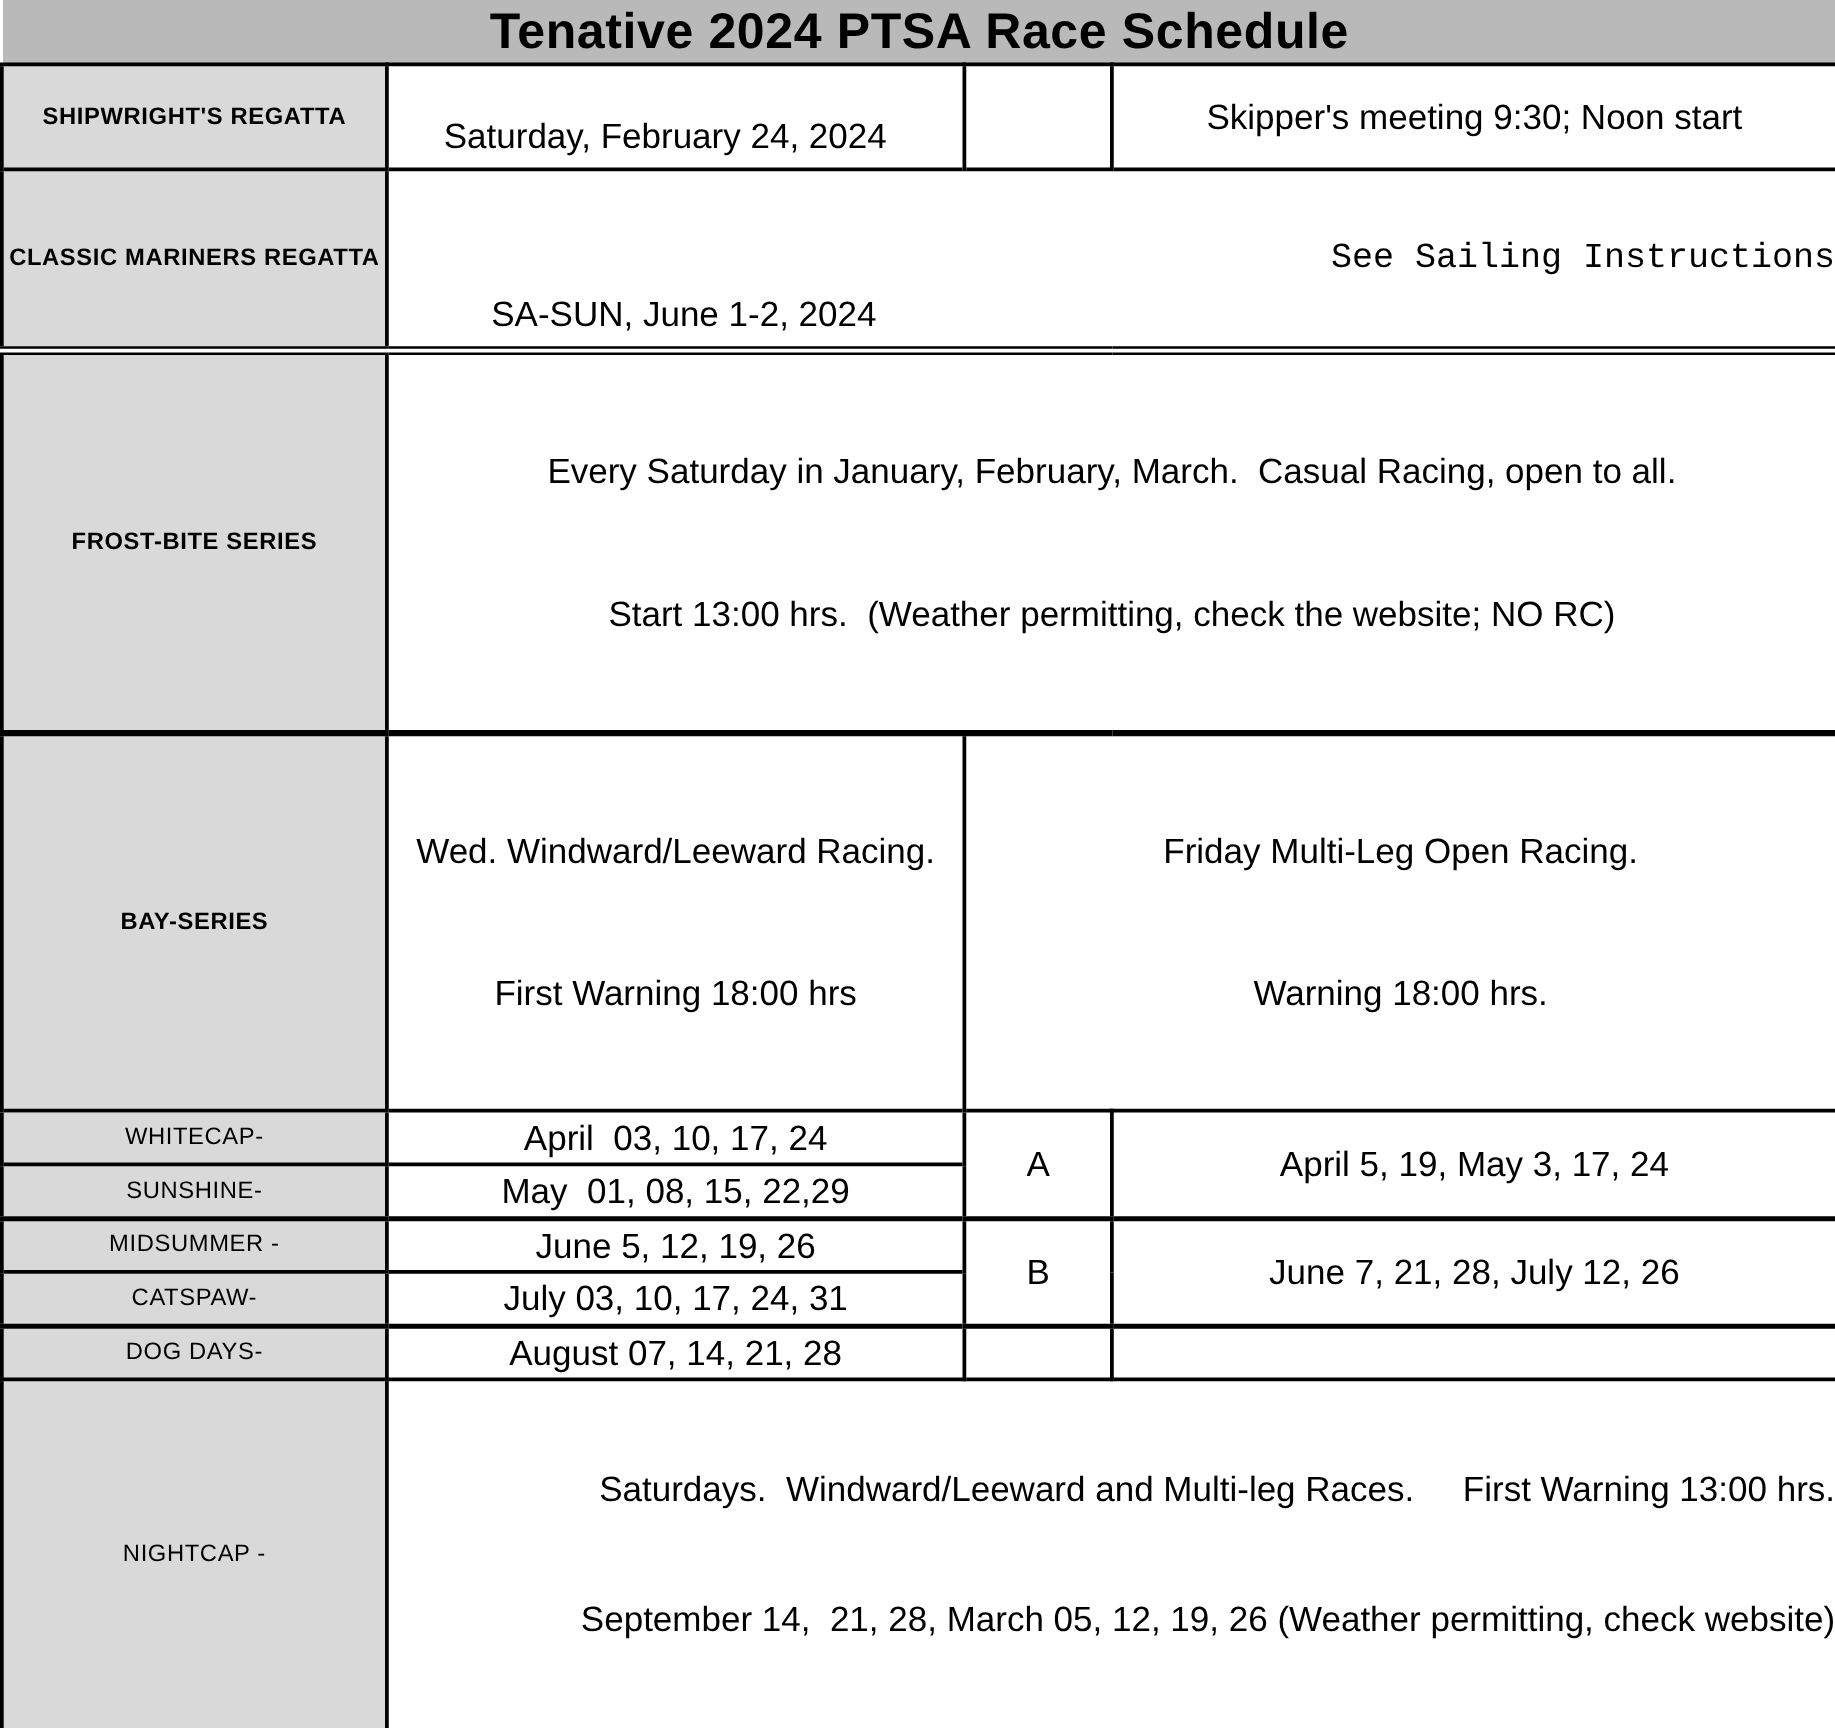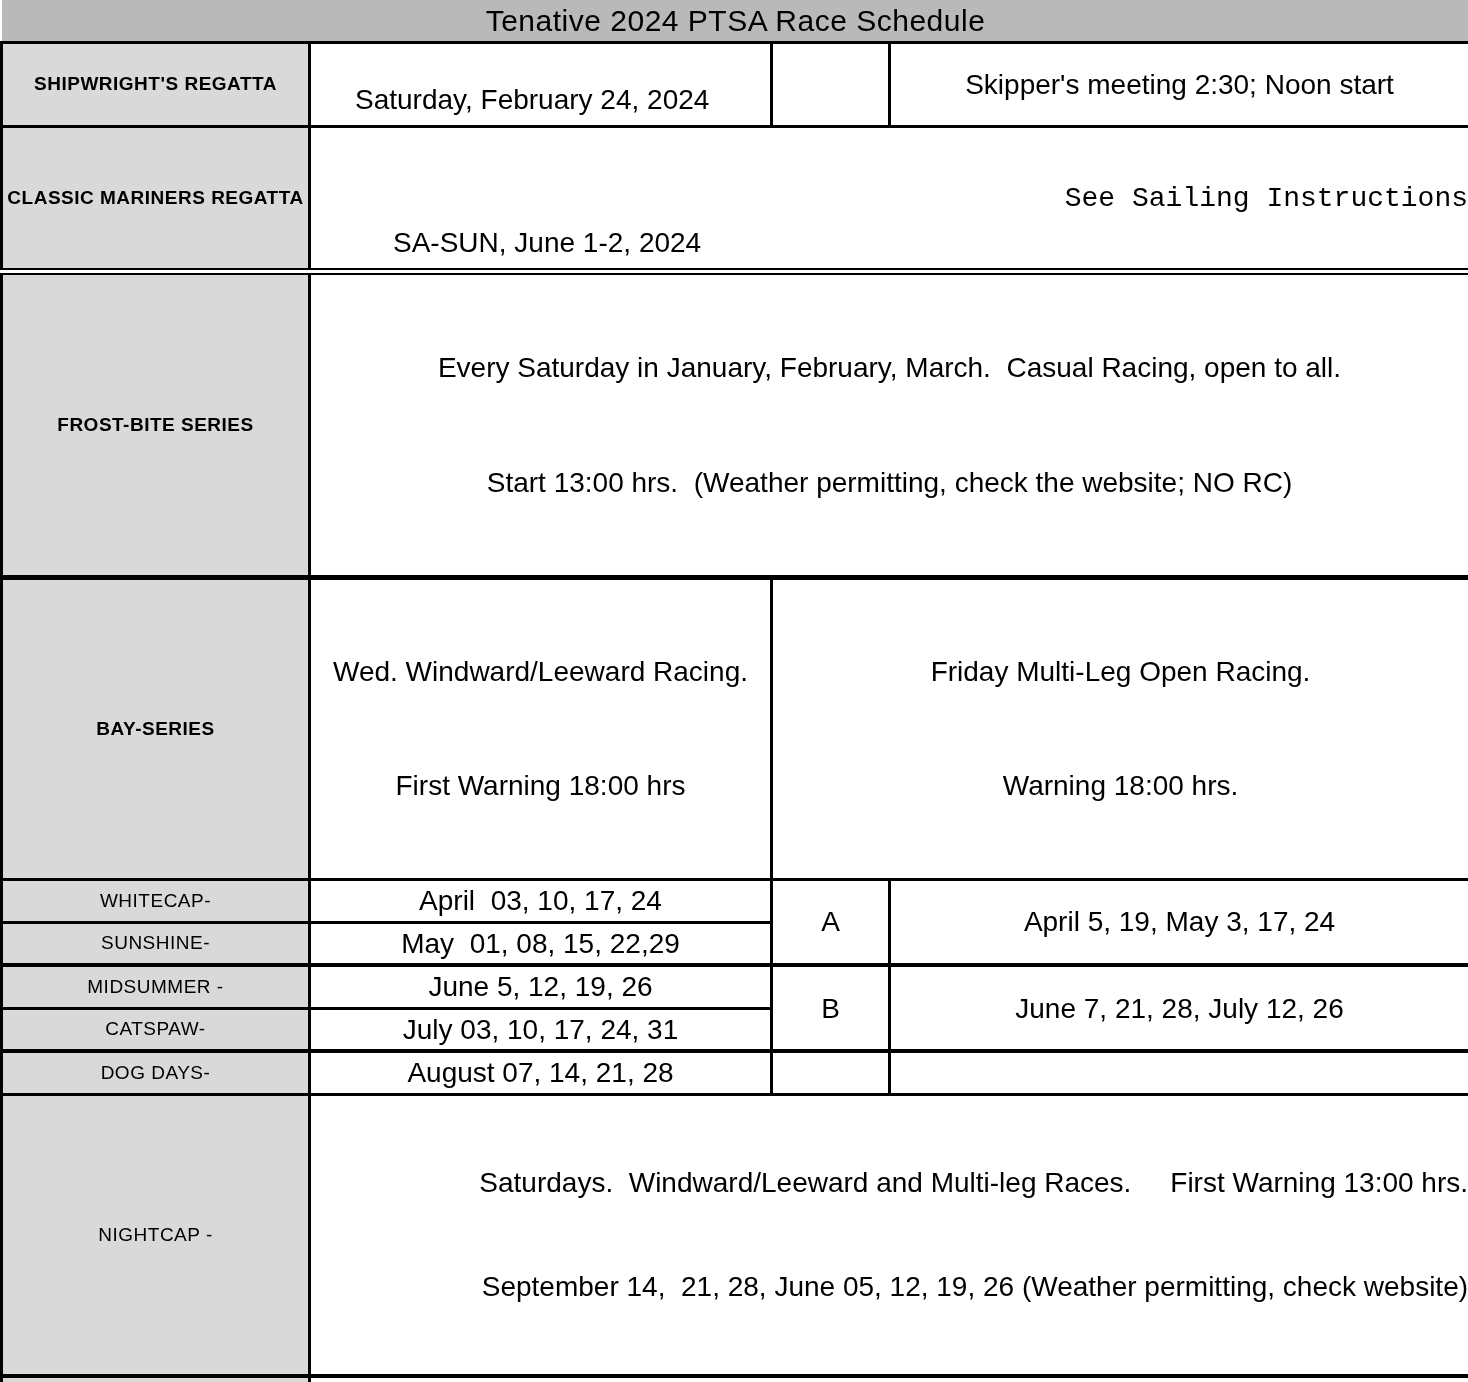--- a/index.html
+++ b/index.html
@@ -2,21 +2,21 @@
 <html><head>
 <meta charset="utf-8">
 <style>
   html,body{margin:0;padding:0;background:#ffffff;}
   .sheet{width:1468px;font-family:"Liberation Sans",sans-serif;color:#000;}
   table{border-collapse:collapse;table-layout:fixed;width:1468px;}
   td{border:3px solid #000;font-size:28px;padding:0;vertical-align:middle;
      overflow:hidden;white-space:pre-wrap;line-height:1.25;}
   
   td.titlecell{background:#b9b9b9;border:none;border-bottom:3px solid #000;
-     text-align:center;font-weight:normal;font-size:30px;letter-spacing:.5px;}
+     text-align:center;font-weight:bold;font-size:40px;letter-spacing:.5px;}
   
   td.lbl{background:#d9d9d9;font-weight:bold;text-align:center;
      font-size:19px;letter-spacing:.5px;line-height:36px;padding:0 2px;}
   td.lbl.reg{font-weight:normal;}
   
   td.c{text-align:center;}
   .ship-date{vertical-align:bottom;padding:0 0 8px 44px;text-align:left;}
   .classic-cell{position:relative;}
   .classic-date{position:absolute;left:82px;bottom:8px;}
   .classic-note{position:absolute;right:0;width:580px;top:50%;
@@ -43,21 +43,21 @@
 
   <tbody>
         <tr style="height:42px">
     <td colspan="4" class="titlecell">Tenative 2024 PTSA Race Schedule</td>
   </tr>
 
   <tr style="height:84px">
     <td class="lbl bb2">SHIPWRIGHT'S REGATTA</td>
     <td class="ship-date bb2">Saturday, February 24, 2024</td>
     <td class="bb2"></td>
-    <td class="c bb2">Skipper's meeting 2:30; Noon start</td>
+    <td class="c bb2">Skipper's meeting 9:30; Noon start</td>
   </tr>
 
   <tr style="height:76px">
     <td class="lbl bbd">CLASSIC MARINERS REGATTA</td>
     <td colspan="3" class="classic-cell bbd">
       <span class="classic-date">SA-SUN, June 1-2, 2024</span>
       <span class="classic-note">See Sailing Instructions</span>
     </td>
   </tr>
 
@@ -107,21 +107,21 @@
     <td class="lbl reg bb3">DOG DAYS-</td>
     <td class="c bb3">August 07, 14, 21, 28</td>
     <td class="bb3"></td>
     <td class="bb3"></td>
   </tr>
 
   <tr style="height:70px">
     <td class="lbl reg bb4">NIGHTCAP -</td>
     <td colspan="3" class="c lh34 bb4">
       <div>Saturdays.  Windward/Leeward and Multi-leg Races.     First Warning 13:00 hrs.</div>
-      <div>September 14,  21, 28, June 05, 12, 19, 26 (Weather permitting, check website)</div>
+      <div>September 14,  21, 28, March 05, 12, 19, 26 (Weather permitting, check website)</div>
     </td>
   </tr>
 
   <tr style="height:77px">
     <td class="lbl bb2">
       
     </td>
     <td colspan="3" class="c bb2">All Start from City Dock at 10:00 hrs.</td>
   </tr>
 

